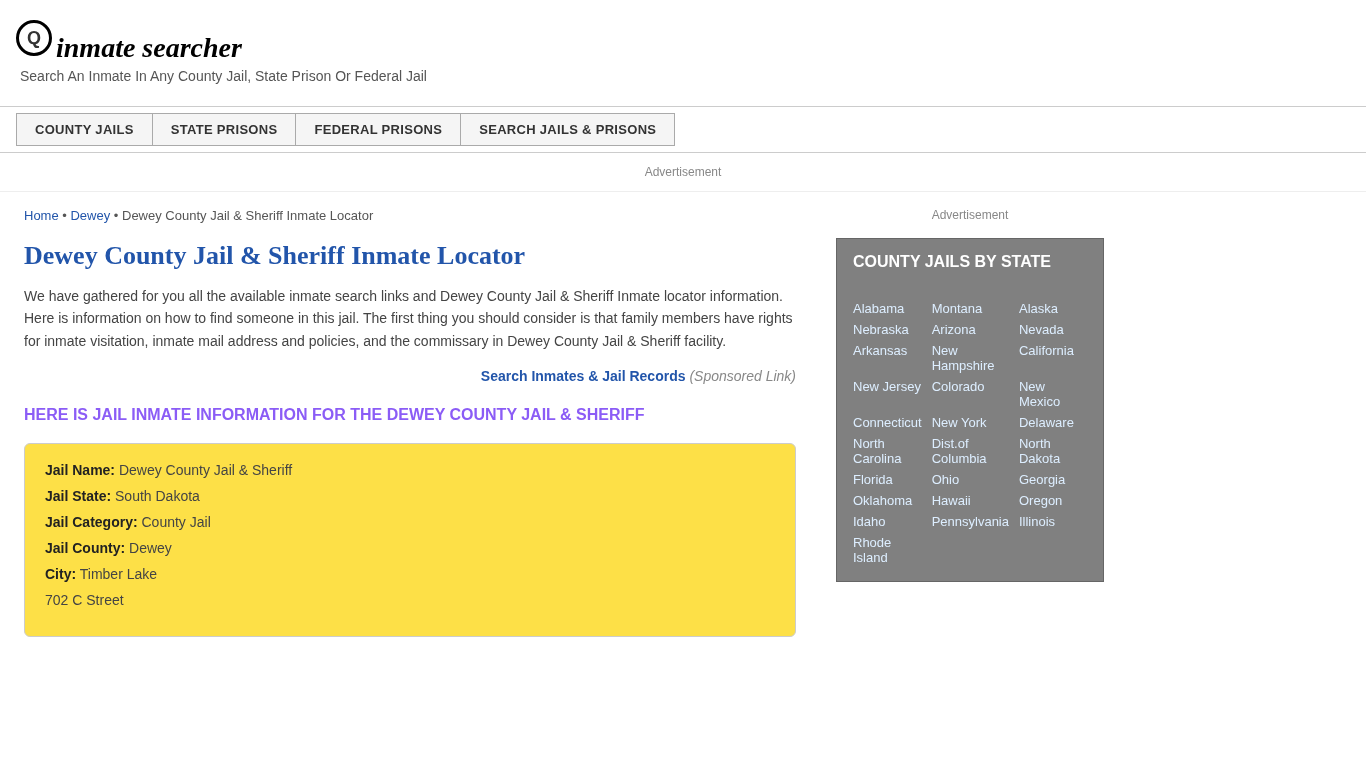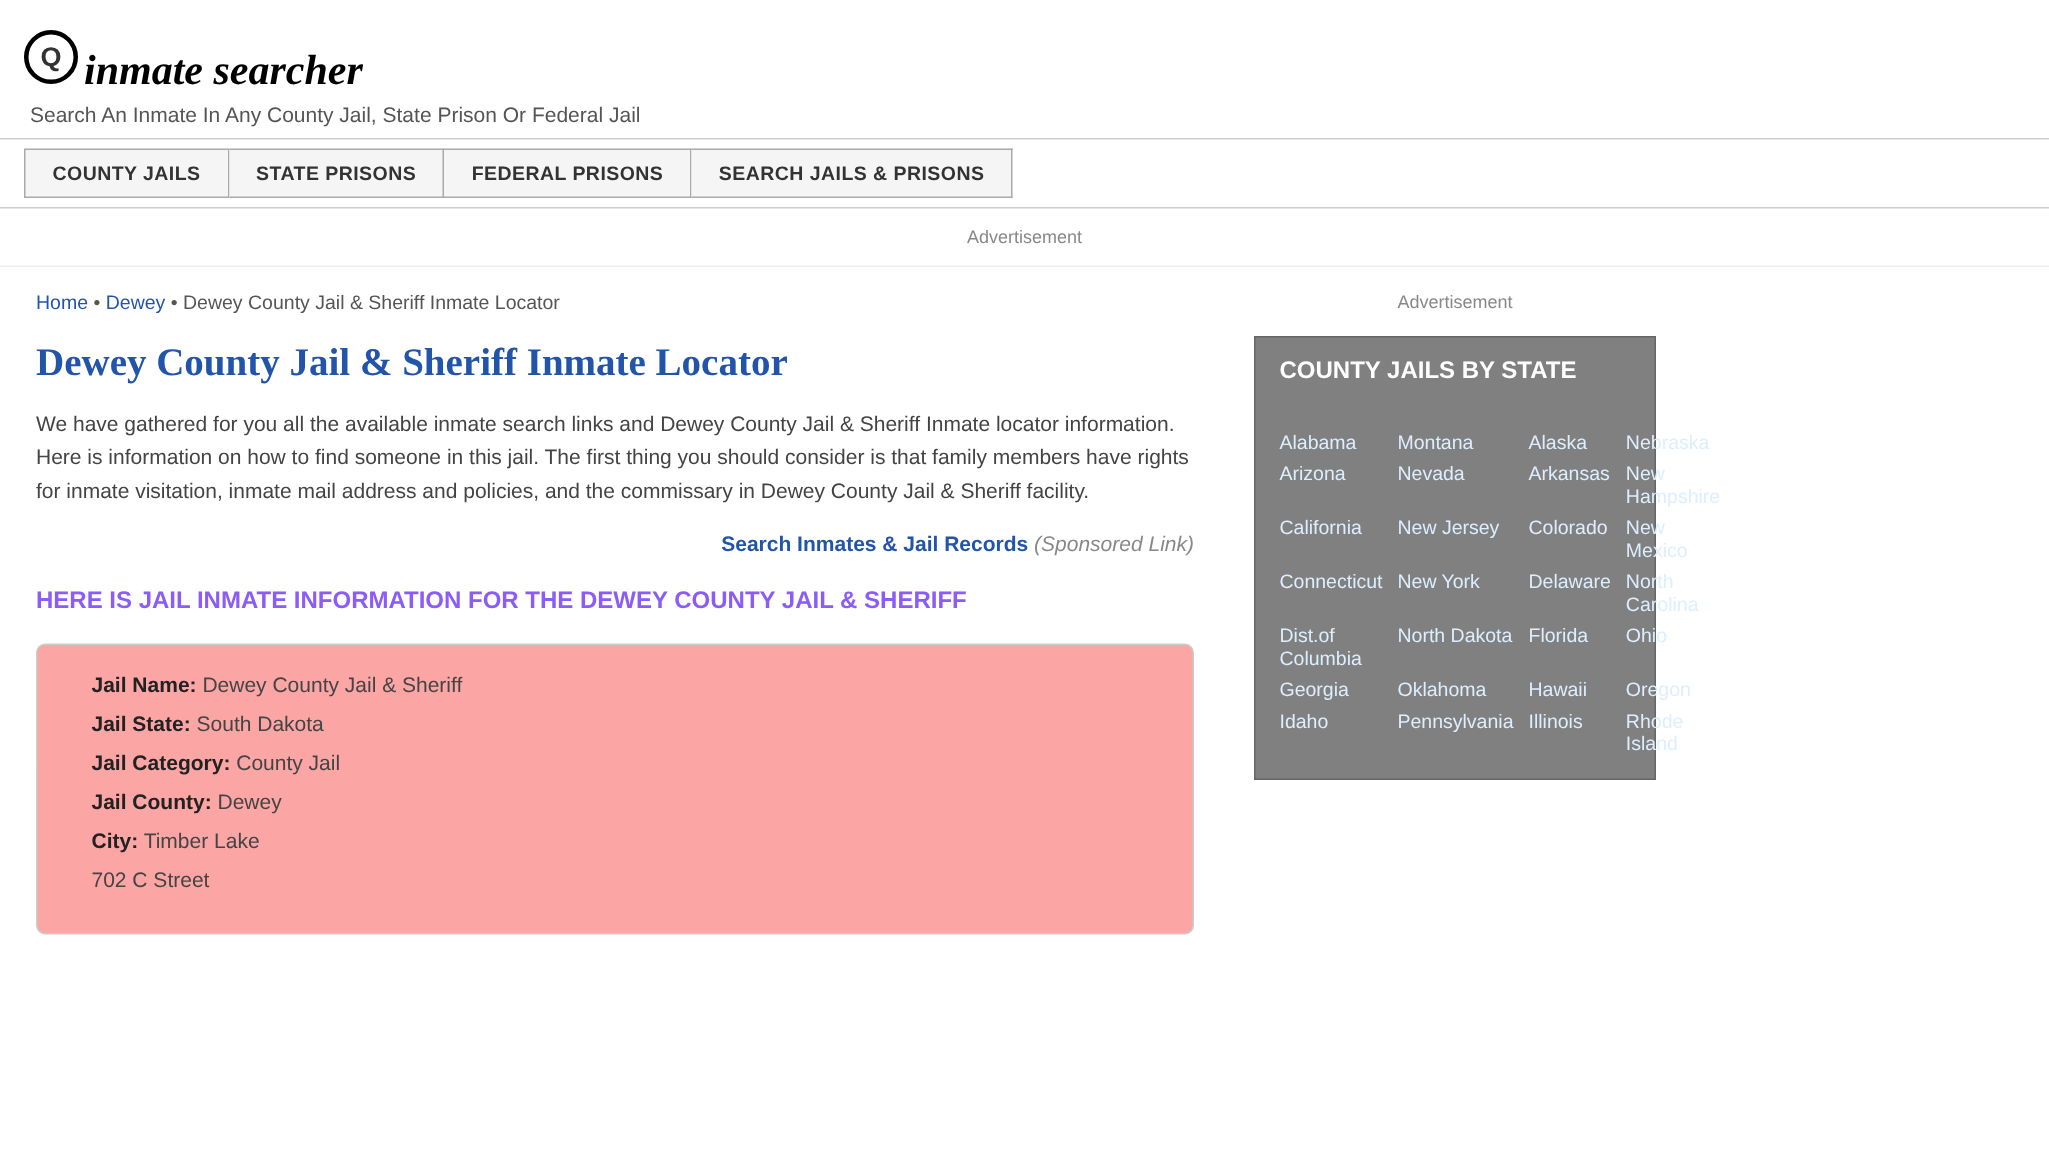--- a/index.html
+++ b/index.html
@@ -9,21 +9,21 @@
     .logo-area { display: flex; align-items: center; gap: 4px; margin-bottom: 4px; }
     .logo-icon {
       width: 36px; height: 36px; border-radius: 50%; border: 3px solid #000;
       display: flex; align-items: center; justify-content: center;
       font-size: 18px; font-weight: bold; background: #fff;
     }
     .logo-text { font-size: 28px; font-weight: bold; font-family: Georgia, serif; color: #000; margin-top: 20px; }
     .logo-text span { font-style: italic; }
     .tagline { font-size: 14px; color: #555; margin-left: 4px; }
 
-    .nav-bar { padding: 6px 16px; display: flex; gap: 0; border-top: 1px solid #ccc; border-bottom: 1px solid #ccc; }
+    .nav-bar { padding: 6px 16px; display: flex; gap: 0; border-top: 1px solid #ccc; border-bottom: 1px solid #ccc; margin-top: 14px; }
     .nav-btn {
       padding: 8px 18px; border: 1px solid #aaa; background: #f5f5f5;
       font-size: 13px; font-weight: bold; color: #333; cursor: pointer;
       text-transform: uppercase; letter-spacing: 0.3px;
     }
     .nav-btn:not(:first-child) { border-left: none; }
 
     .ad-bar { text-align: center; padding: 12px; font-size: 12px; color: #888; border-bottom: 1px solid #eee; }
 
     .main-layout { display: flex; padding: 0; }
@@ -37,33 +37,33 @@
 
     .description { font-size: 14px; color: #444; line-height: 1.6; margin-bottom: 16px; }
 
     .sponsored-link { text-align: right; font-size: 14px; margin-bottom: 20px; }
     .sponsored-link a { color: #2255aa; text-decoration: none; font-weight: bold; }
     .sponsored-text { color: #888; font-style: italic; }
 
     .section-heading { font-size: 16px; color: #8b5cf6; font-weight: bold; text-transform: uppercase; margin-bottom: 16px; line-height: 1.4; }
 
     .info-box {
-      border: 1px solid #ccc; border-radius: 6px; padding: 18px 36px;
-      background: #fca5a5; margin-top: 8px;
+      border: 1px solid #ccc; border-radius: 6px; padding: 18px 20px;
+      background: #fde047; margin-top: 8px;
     }
     .info-row { margin-bottom: 10px; font-size: 14px; color: #444; }
     .info-label { font-weight: bold; color: #222; }
 
     .sidebar { width: 300px; padding: 8px 16px; flex-shrink: 0; }
     .sidebar-ad { font-size: 12px; color: #888; text-align: center; padding: 8px 0 16px 0; }
 
     .county-jails-box { background: #808080; border: 1px solid #666; padding: 14px 16px; }
     .county-jails-title { font-size: 16px; font-weight: bold; color: #fff; text-transform: uppercase; margin-bottom: 28px; }
 
-    .states-grid { display: grid; grid-template-columns: 1fr 1fr 1fr 1fr; gap: 2px 10px; }
+    .states-grid { display: grid; grid-template-columns: 1fr 1fr 1fr; gap: 2px 10px; }
     .state-link { color: #ddeeff; font-size: 13px; padding: 2px 0; cursor: pointer; text-decoration: none; display: block; }
   </style>
 </head>
 <body>
 
 <div class="header">
   <div class="logo-area">
     <div class="logo-icon">Q</div>
     <div class="logo-text">
       <span>inmate searcher</span>

